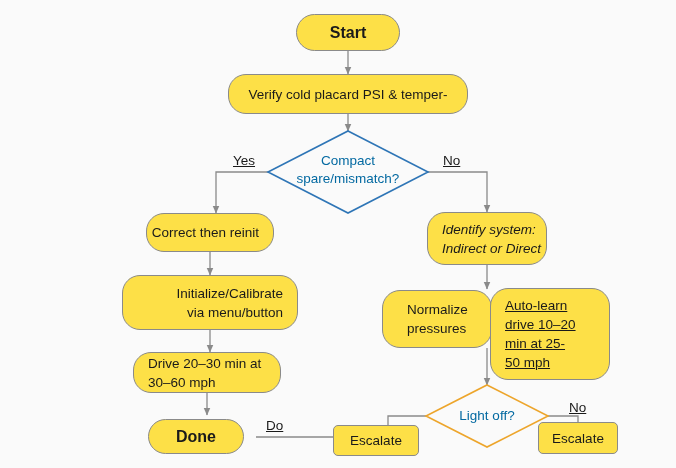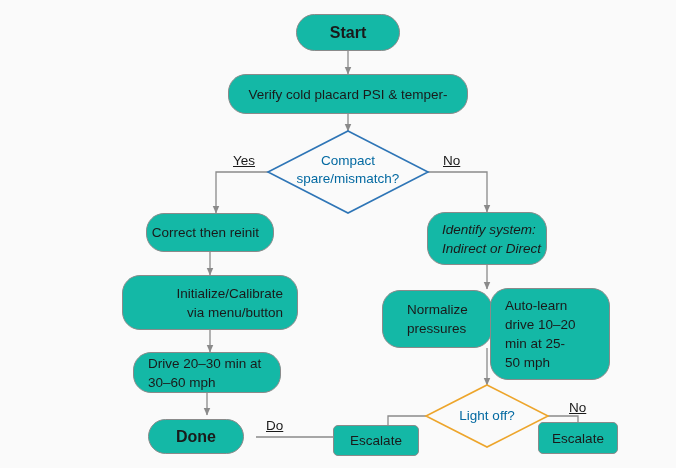--- a/index.html
+++ b/index.html
@@ -20,21 +20,21 @@
   #edges {
     position: absolute;
     left: 0;
     top: 0;
     width: 676px;
     height: 468px;
   }
   .node {
     position: absolute;
     box-sizing: border-box;
-    background: #14b8a6;
+    background: #fde047;
     border: 1.3px solid #8A8A8A;
     color: #1A1A1A;
     display: flex;
     flex-direction: column;
     justify-content: center;
     font-size: 13.5px;
     line-height: 19px;
     z-index: 2;
   }
   .node.rect {
@@ -160,21 +160,21 @@
   <div class="node rect pad" style="left:427px; top:212px; width:120px; height:53px;font-style:italic;">
     <span class="line">Identify system:</span>
     <span class="line">Indirect or Direct</span>
   </div>
 
   <div class="node rect pad" style="left:382px; top:290px; width:110px; height:58px;padding-left:24px;">
     <span class="line">Normalize</span>
     <span class="line">pressures</span>
   </div>
 
-  <div class="node rect pad" style="left:490px; top:288px; width:120px; height:92px;">
+  <div class="node rect pad" style="left:490px; top:288px; width:120px; height:92px;text-decoration:underline;">
     <span class="line">Auto-learn</span>
     <span class="line">drive 10–20</span>
     <span class="line">min at 25-</span>
     <span class="line">50 mph</span>
   </div>
 
   <div class="diamond-label" style="left:427px; top:407px; width:120px;">
     <div class="line">Light off?</div>
   </div>
 

